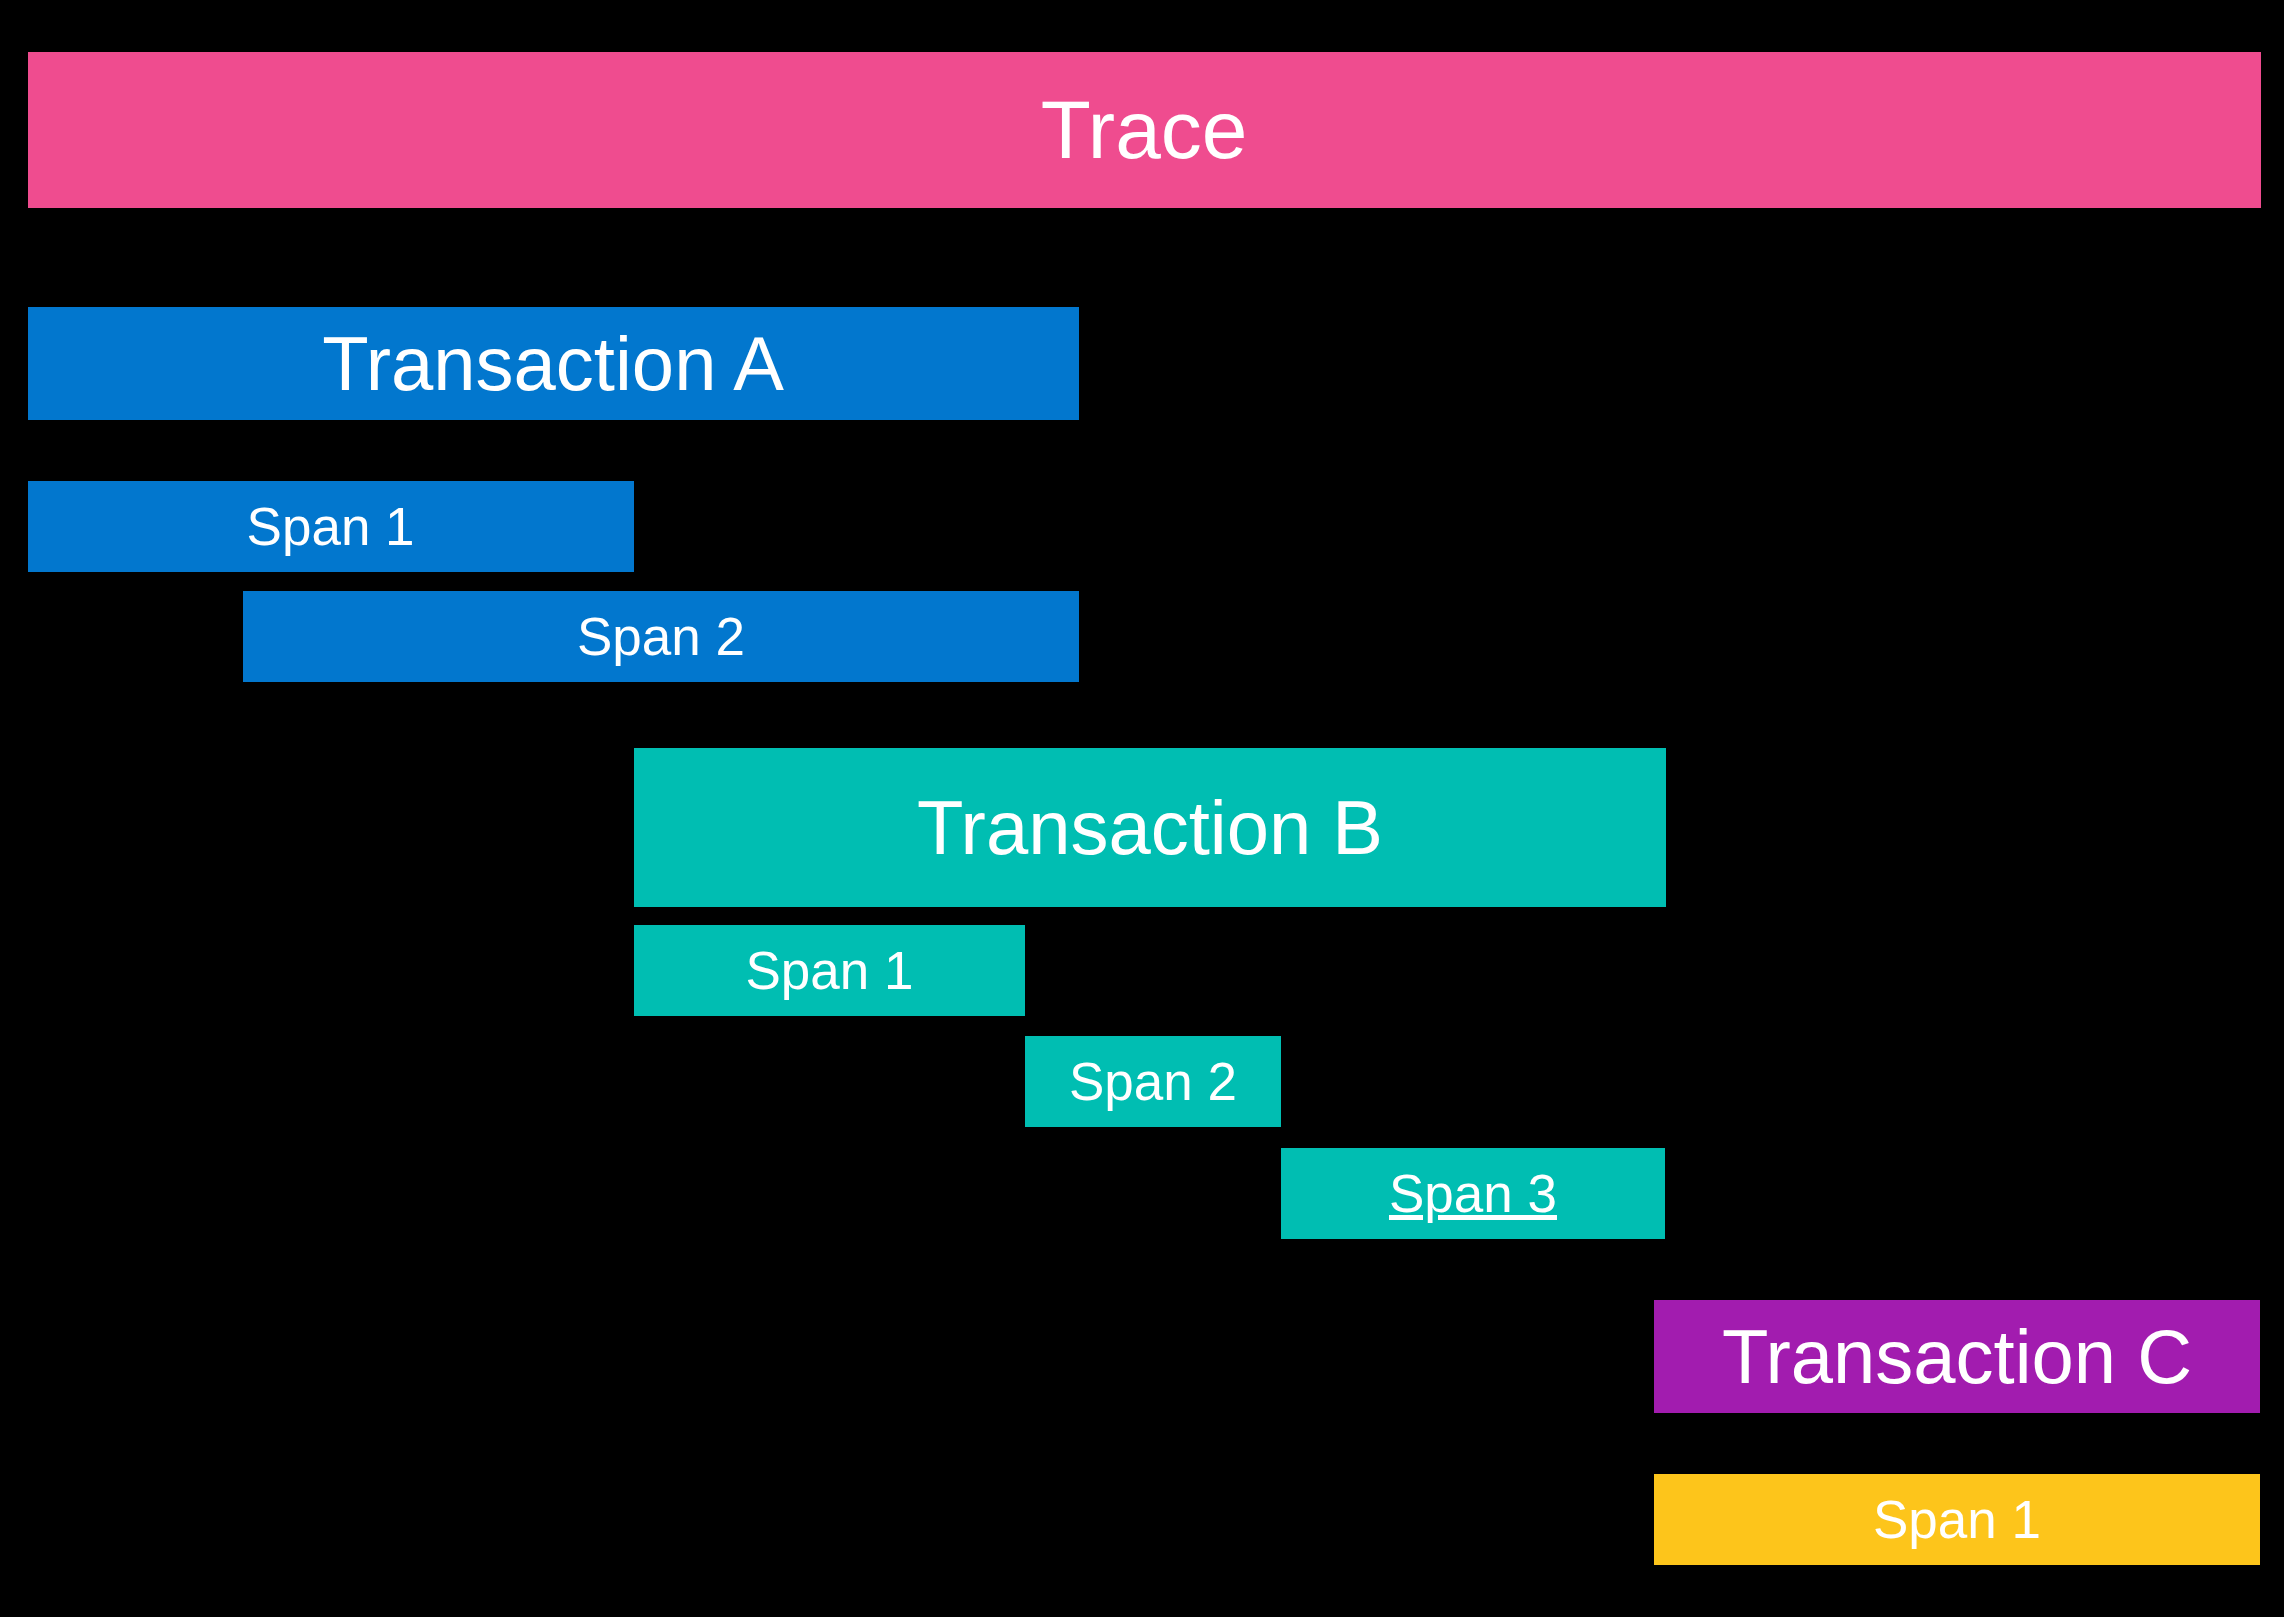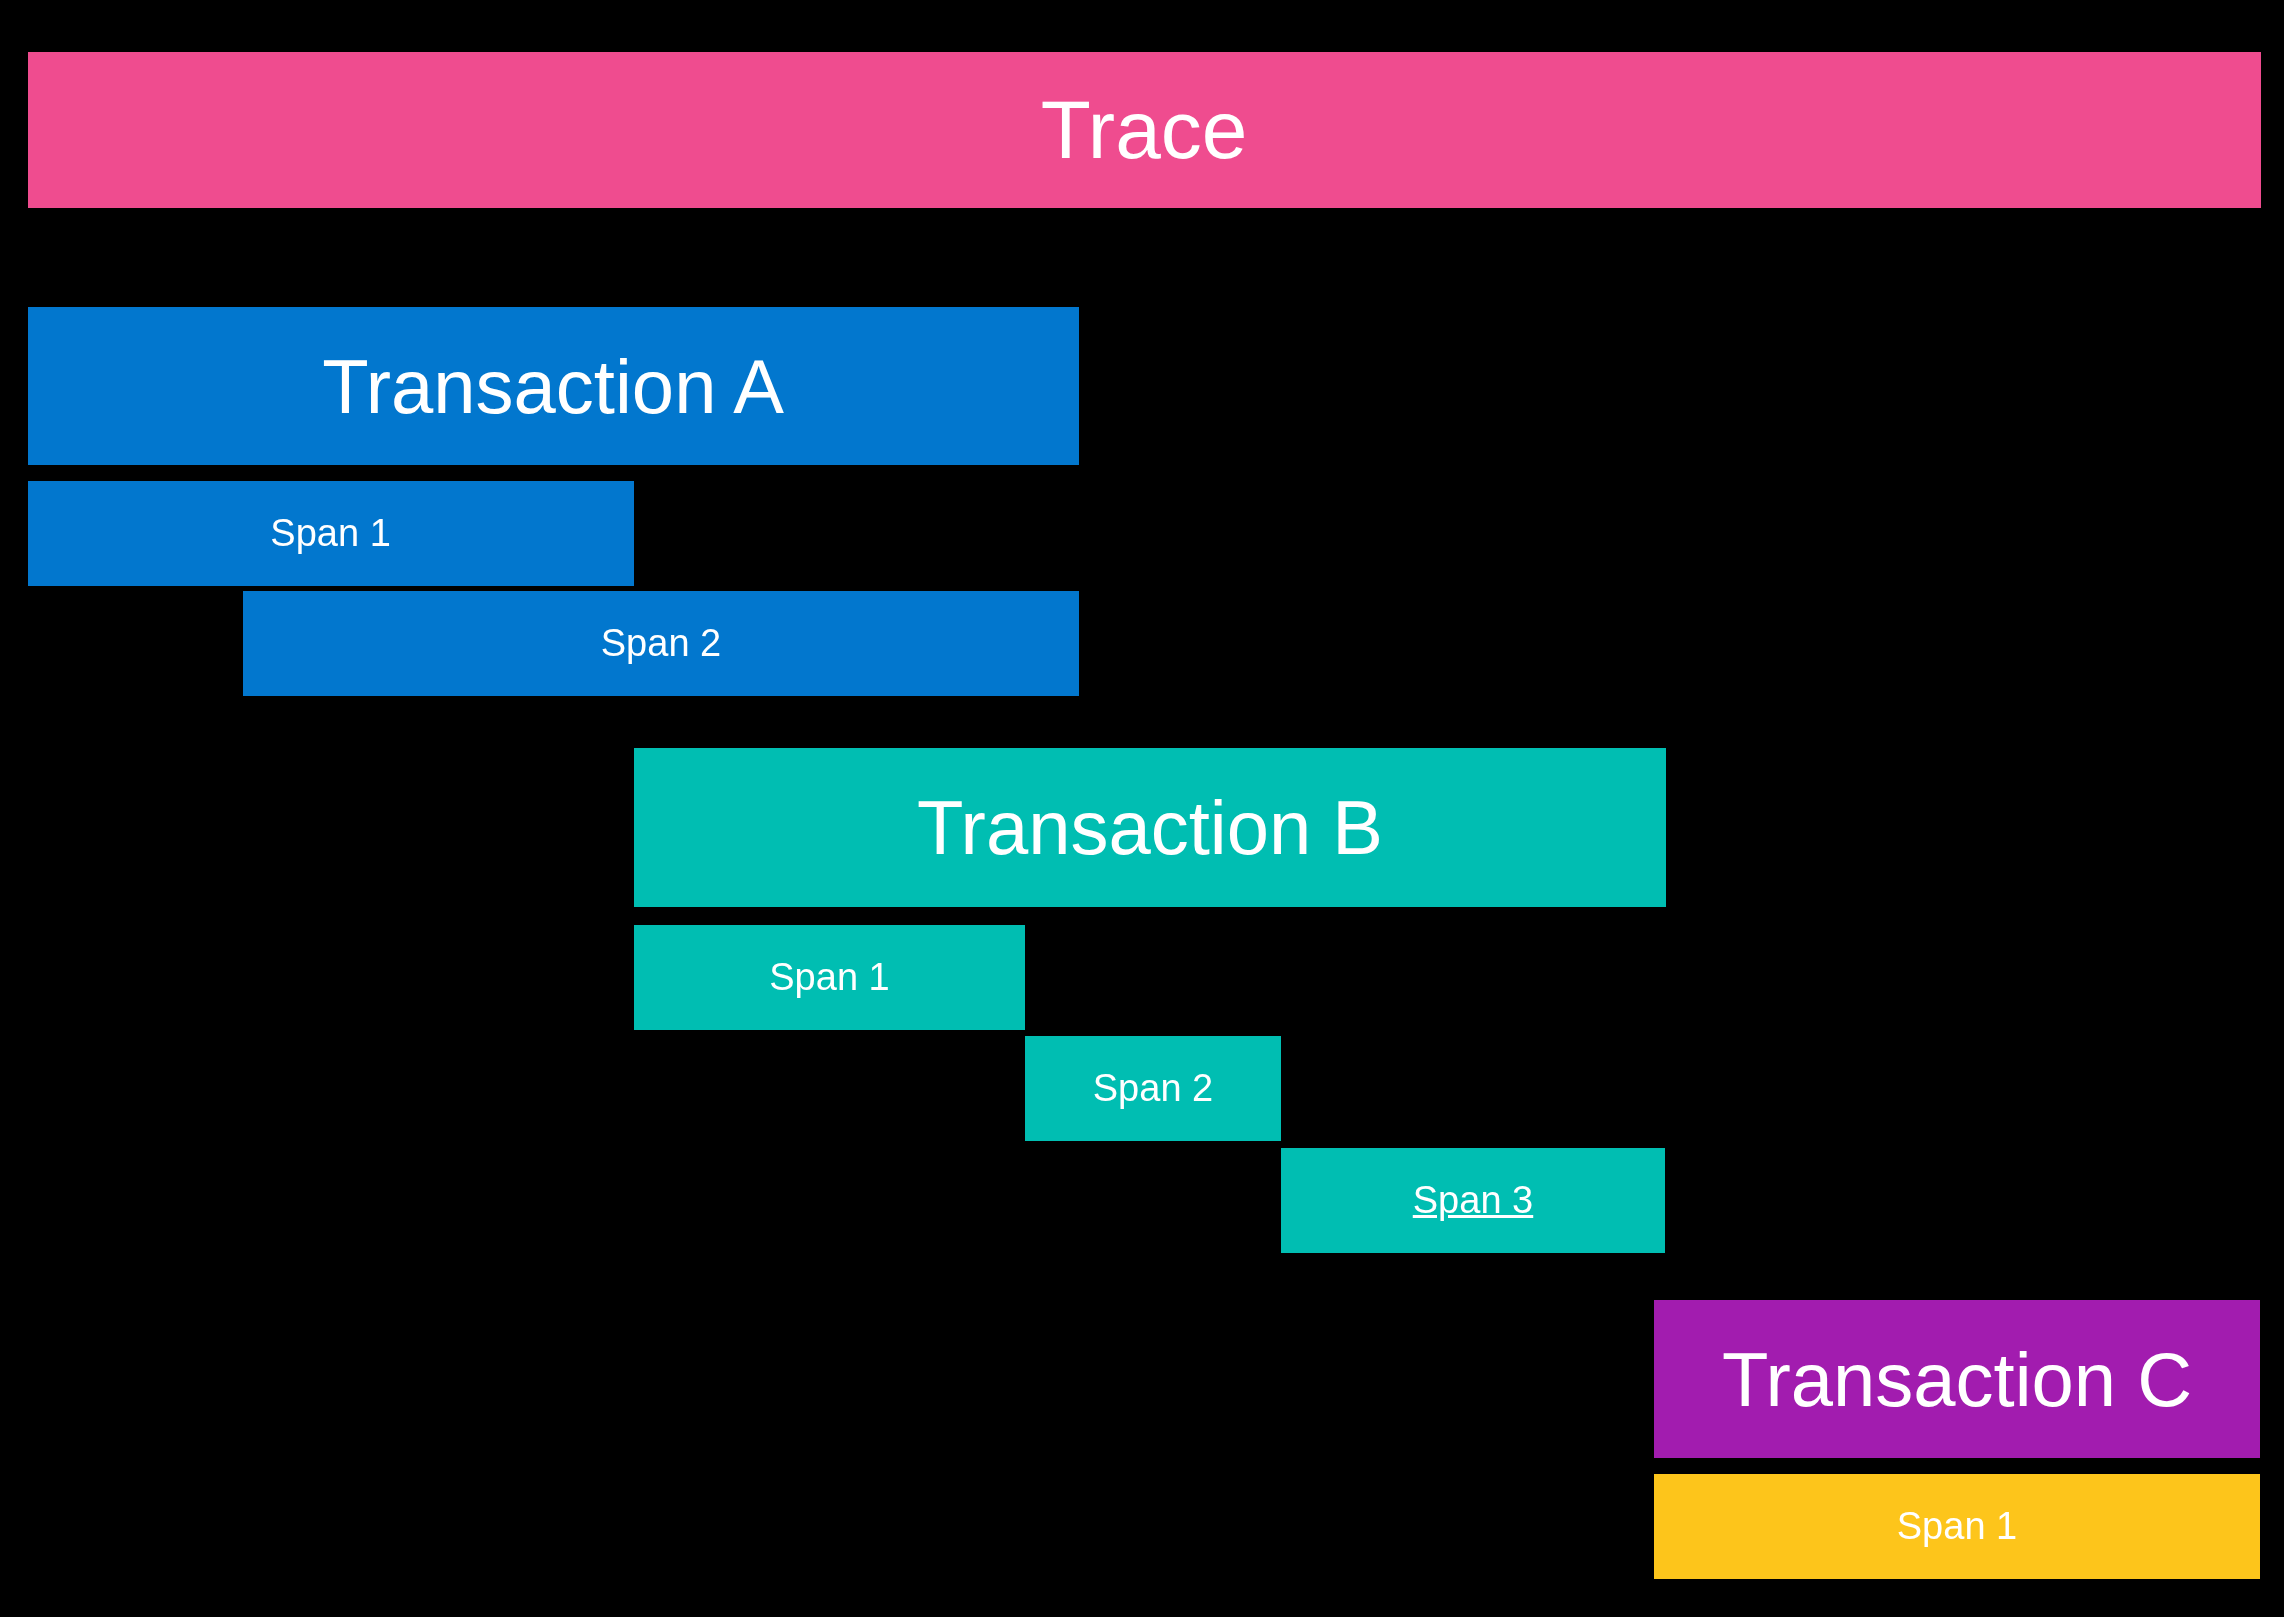--- a/index.html
+++ b/index.html
@@ -22,22 +22,22 @@
     position: absolute;
     display: flex;
     align-items: center;
     justify-content: center;
     white-space: nowrap;
   }
   .label { display: inline-block; }
 
   .trace   { left: 27.6px;   top: 52px;   width: 2233px; height: 156px; font-size: 82px; }
 
-  .tx      { height: 158px; font-size: 76px; }
-  .span    { height: 105px; font-size: 38px; }
+  .tx      { height: 113px; font-size: 76px; }
+  .span    { height: 91px; font-size: 53px; }
 
   .tx-a    { left: 27.6px;   top: 307px;  width: 1051px; }
   .tx-a-s1 { left: 27.6px;   top: 481px;  width: 606px;  }
   .tx-a-s2 { left: 243px;  top: 591px;  width: 836px; }
 
   .tx-b    { left: 634px;  top: 748px;  width: 1032px; height: 159px; }
   .tx-b-s1 { left: 634px;  top: 925px; width: 391px;  }
   .tx-b-s2 { left: 1025px; top: 1036px; width: 256px;  }
   .tx-b-s3 { left: 1281px; top: 1148px; width: 384px; text-decoration: underline;  }
 

